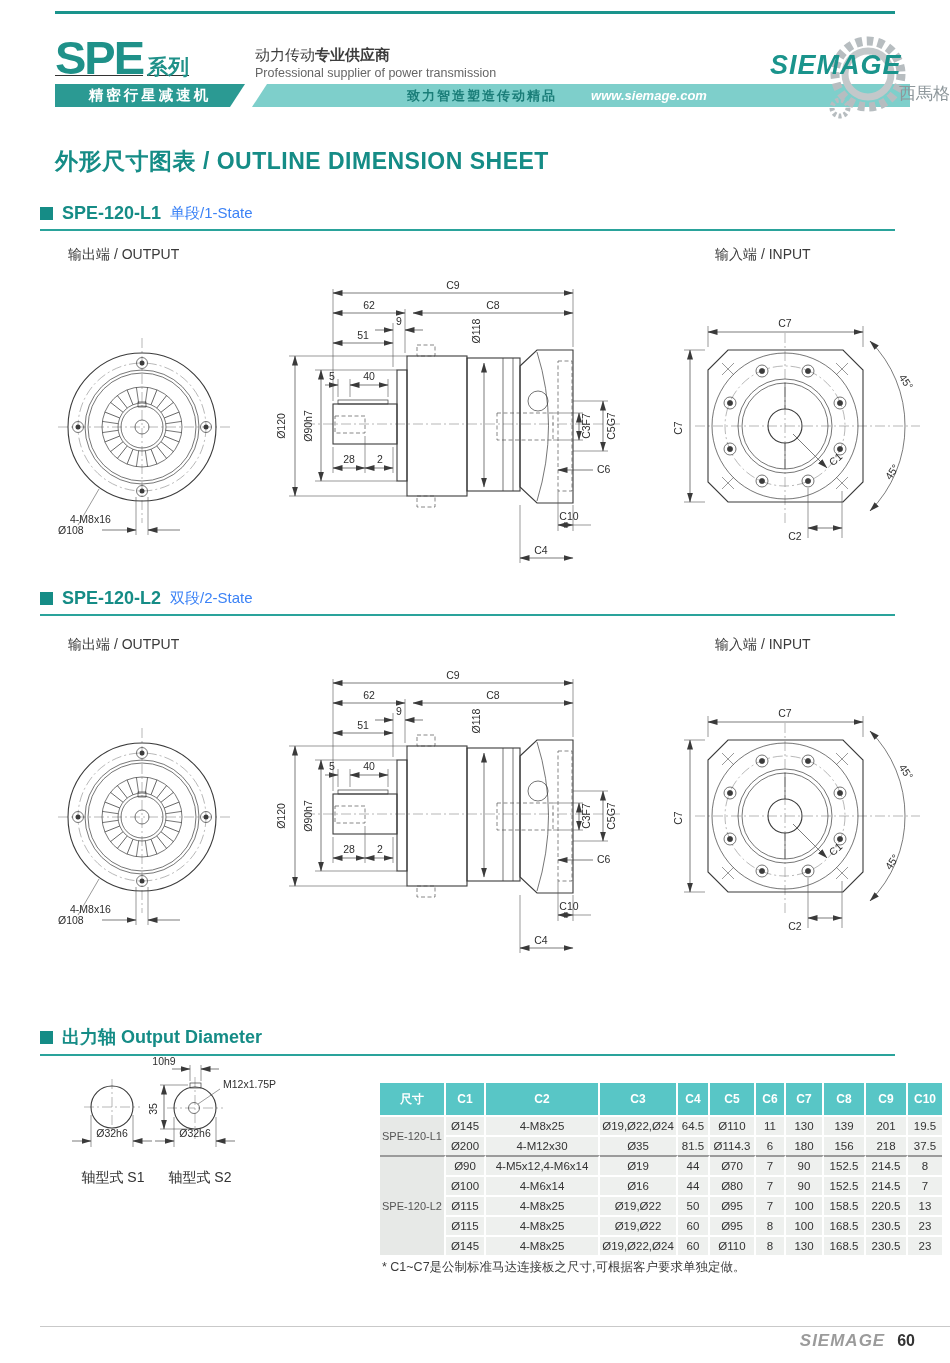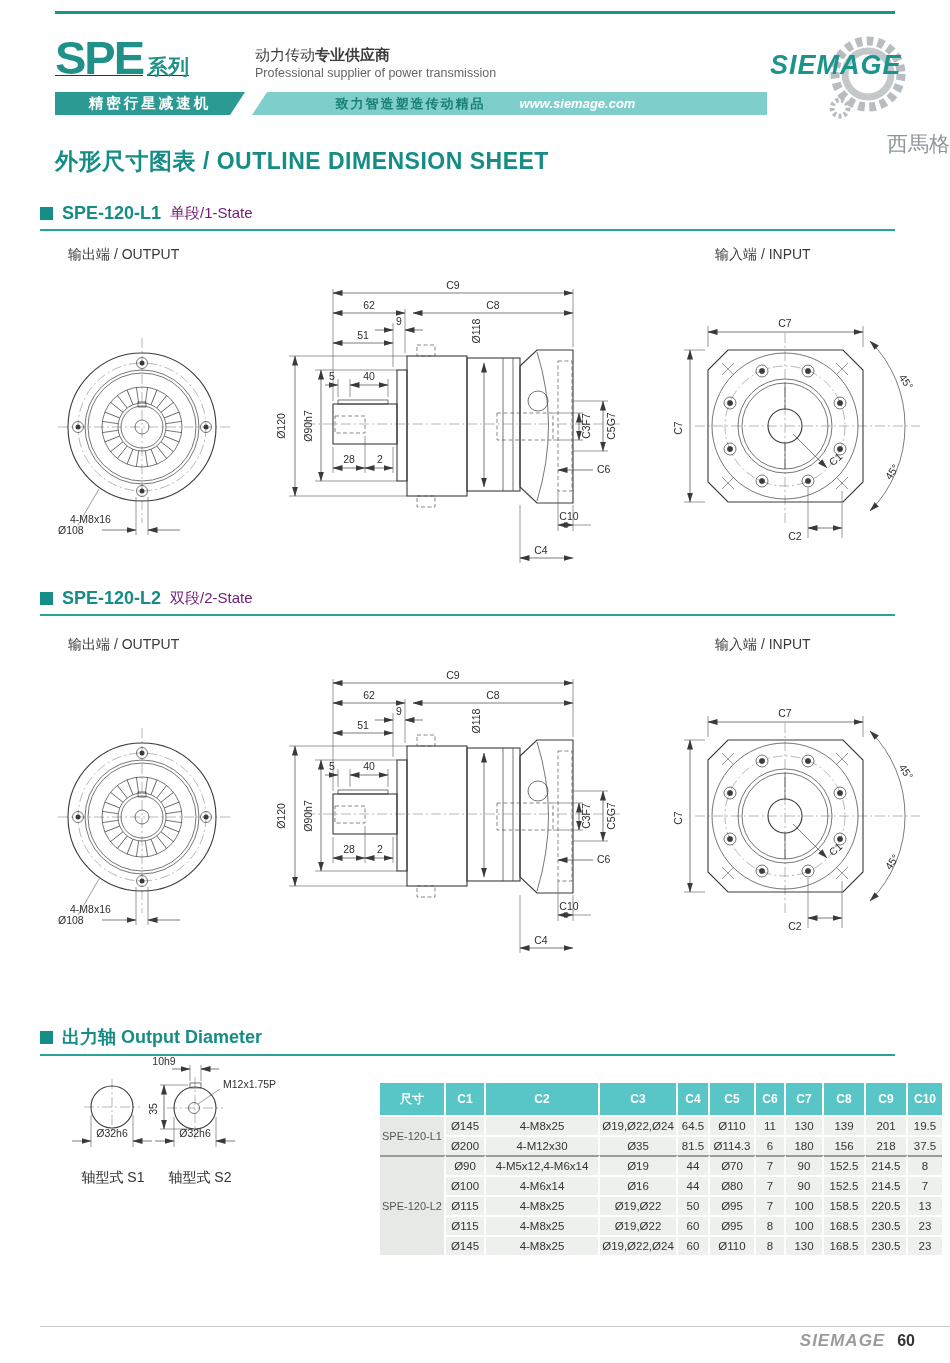--- a/index.html
+++ b/index.html
@@ -8,40 +8,40 @@
 
   
   .top-rule{left:55px;top:11px;width:840px;height:3px;background:#1a948c;}
   .spe-logo{left:55px;top:34px;white-space:nowrap;text-decoration:underline;}
   .spe-big{font-size:47px;font-weight:900;color:#1f9189;letter-spacing:-2px;line-height:1;}
   .spe-suffix{font-size:21px;font-weight:700;color:#1f9189;margin-left:4px;}
   .tagline{left:255px;top:46px;}
   .tag-zh{font-size:15px;color:#3d3d3d;}
   .tag-zh b{font-weight:800;}
   .tag-en{font-size:12.5px;color:#666;margin-top:1px;}
-  .banner{left:55px;top:92px;width:712px;height:23px;}
+  .banner{left:55px;top:84px;width:855px;height:23px;}
   .banner-dark{position:absolute;left:0;top:0;width:190px;height:23px;background:#2b9a93;
     clip-path:polygon(0 0,100% 0,calc(100% - 15px) 100%,0 100%);
     color:#fff;font-weight:800;font-size:14.5px;letter-spacing:3px;display:flex;align-items:center;justify-content:center;}
   .banner-light{position:absolute;left:197px;top:0;right:0;height:23px;background:#7ecfcb;
     clip-path:polygon(15px 0,100% 0,100% 100%,0 100%);
     display:flex;align-items:center;justify-content:center;gap:34px;padding-right:48px;box-sizing:border-box;}
   .banner-slogan{color:#1a7d78;font-size:13px;font-weight:700;letter-spacing:2px;}
   .banner-site{color:#fff;font-size:13px;font-weight:700;font-style:italic;}
   .logo{left:770px;top:28px;width:180px;height:92px;}
   .logo-gear{position:absolute;left:48px;top:0;}
   .logo-word{position:absolute;left:0;top:22px;font-size:27px;font-weight:900;font-style:italic;color:#1a948c;letter-spacing:1px;}
-  .logo-cn{position:absolute;right:0;top:54px;font-size:21px;color:#8e979b;margin-top:48px;}
+  .logo-cn{position:absolute;right:0;top:54px;font-size:17px;color:#8e979b;}
 
   
   .page-title{left:55px;top:146px;font-size:23px;font-weight:800;color:#158c86;letter-spacing:.5px;}
   .sec{left:40px;width:855px;border-bottom:2px solid #2aa39b;padding-bottom:5px;display:flex;align-items:center;gap:9px;}
   .sec-sq{width:13px;height:13px;background:#158c86;flex:0 0 auto;}
   .sec-title{font-size:18px;font-weight:800;color:#158c86;}
-  .sec-sub{font-size:15px;color:#701a75;}
+  .sec-sub{font-size:15px;color:#3b82f6;}
   .sec-l1{top:203px;} .sec-l2{top:588px;} .sec-shaft{top:981px;margin-top:44px;}
 
   
   .drow{left:40px;width:870px;height:330px;}
   .drow-l1{top:238px;} .drow-l2{top:628px;}
   .end-label{position:absolute;top:8px;font-size:14px;color:#3a3a3a;}
   .out-label{left:28px;} .in-label{left:675px;}
   .svg-front{position:absolute;left:0;top:45px;}
   .svg-side{position:absolute;left:235px;top:35px;}
   .svg-input{position:absolute;left:635px;top:50px;}
@@ -717,19 +717,20 @@
           <td>130</td>
           <td>168.5</td>
           <td>230.5</td>
           <td>23</td>
         </tr>
       </tbody>
   </table>
 </div>
 
 <div class="abs notes">
+  <div>* C1~C7是公制标准马达连接板之尺寸,可根据客户要求单独定做。</div>
 </div>
 
 <div class="abs foot-line"></div>
 <div class="abs footer">
   <span class="foot-brand">SIEMAGE</span>
   <span class="foot-page">60</span>
 </div>
 
 </body></html>

